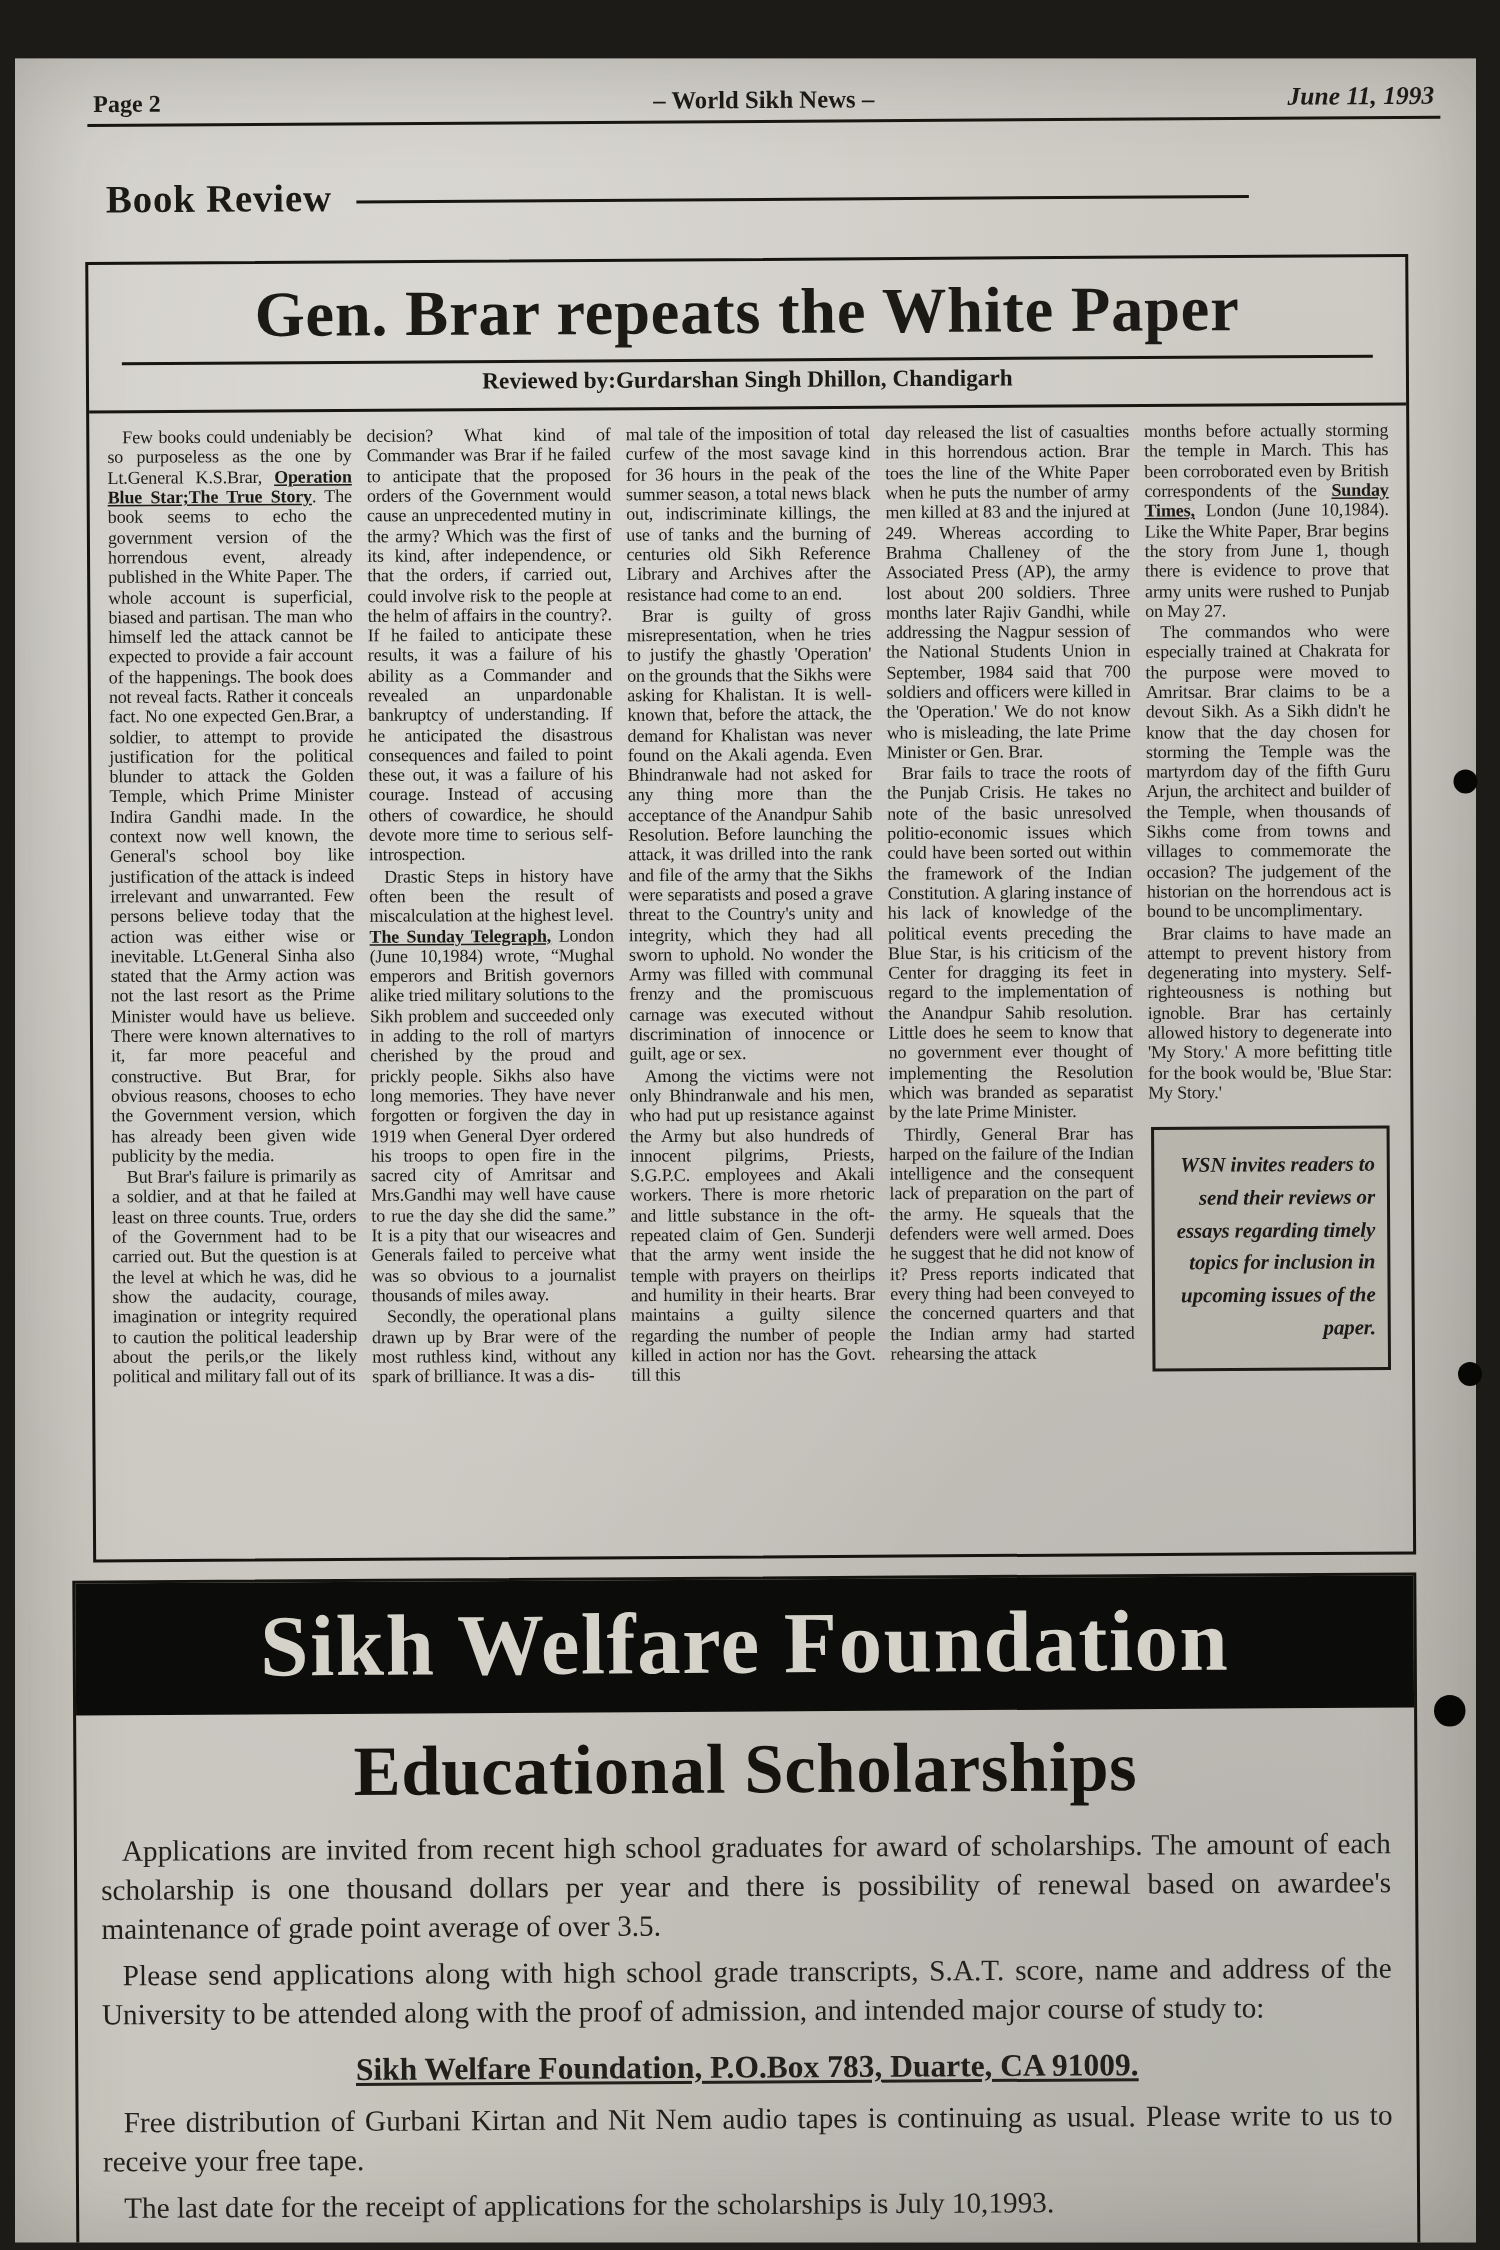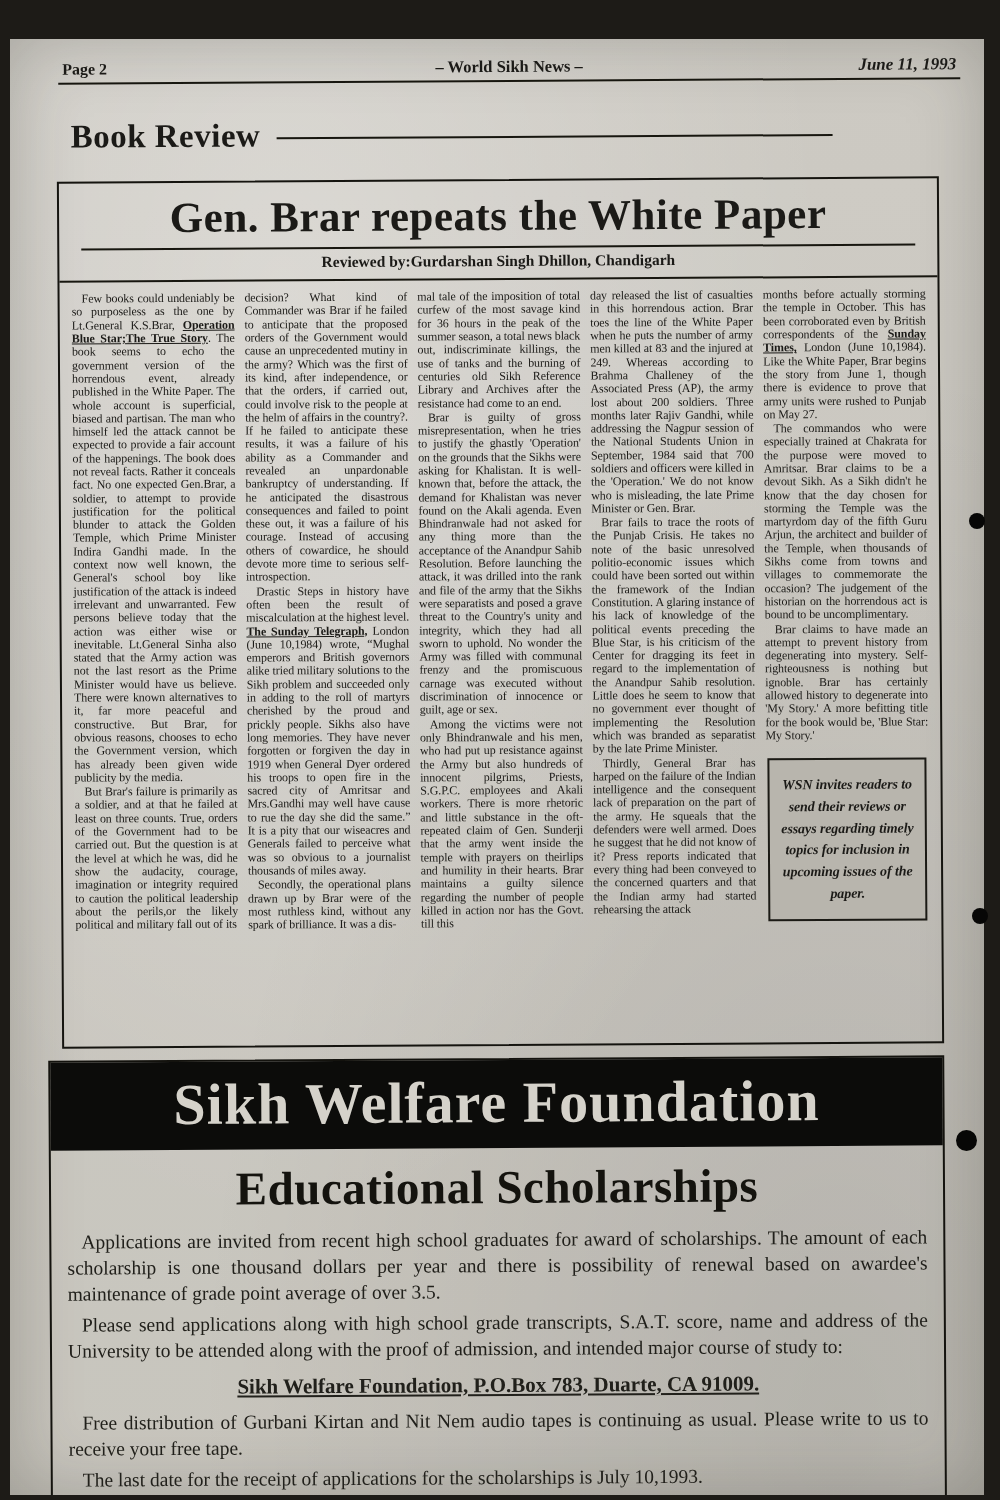--- a/index.html
+++ b/index.html
@@ -28,40 +28,40 @@
     color: #1b1a17;
   }
   
   .masthead-row { display:flex; align-items: baseline; font-weight: bold; font-size: 16px; padding: 4px 6px 0 8px;}
   .mh-left { width: 200px; }
   .mh-center { flex:1; text-align:center; font-size: 16.5px; }
   .mh-right { width: 200px; text-align: right; font-style: italic; font-size: 17px; }
   .header-rule { border-bottom: 2.5px solid #17160f; margin: 3px 2px 0 4px; }
   
   .section-row { display:flex; align-items:center; margin: 34px 130px 0 16px; }
-  .section-title { font-size: 33px; font-weight: bold; letter-spacing: 0.5px; white-space: nowrap; }
+  .section-title { font-size: 26px; font-weight: bold; letter-spacing: 0.5px; white-space: nowrap; }
   .section-rule { flex: 1; border-top: 2.5px solid #17160f; margin-left: 16px; margin-top: 4px; }
   
   .article-box { margin: 26px 24px 0 2px; border: 2px solid #15140f; background: rgba(255,255,255,0.04); }
   .article-title { font-size: 43px; font-weight: bold; text-align: center; padding: 12px 10px 2px; letter-spacing: 0.5px; line-height: 1.05; }
   .title-rule { border-top: 2px solid #17160f; margin: 6px 22px 0; }
   .article-byline { font-size: 15.5px; font-weight: bold; text-align: center; padding: 4px 0 8px; border-bottom: 2px solid #17160f; }
   .cols { display: flex; gap: 10px; padding: 10px 12px 0; height: 764px; overflow: hidden; text-align: justify; }
   .col { flex: 1 1 0; font-size: 12px; line-height: 13.3px; letter-spacing: -0.1px; }
   .col p { margin: 0 0 1px; text-indent: 10px; }
   .col p.cont { text-indent: 0; }
   .bu { font-weight: bold; text-decoration: underline; }
   
   .wsn-box {
     border: 2px solid #1b1a15; background: #b8b5ad;
     margin: 16px 2px 0 2px; padding: 14px 8px;
     text-align: center; font-weight: bold; font-style: italic;
     font-size: 14px; line-height: 1.55;
   }
-  .wsn-box p { text-indent: 0 !important; }
+  .wsn-box p { text-indent: 0 !important; text-align: right; }
   
   .ad-box { margin: 12px 24px 0 -12px; border: 2.5px solid #14130e; background: rgba(255,255,255,0.05); }
   .ad-banner {
     background: #0c0c0a; color: #d5d2ca; text-align: center;
     font-weight: bold; font-size: 58px; line-height: 1.0;
     padding: 14px 4px 16px; letter-spacing: 1px;
   }
   .ad-subtitle { text-align: center; font-weight: bold; font-size: 47px; padding: 12px 0 4px; letter-spacing: 0.5px; color: #14130e; }
   .ad-body { padding: 4px 16px 14px; font-size: 19.5px; line-height: 1.33; color: #21201b; }
   .ad-p { text-align: justify; text-indent: 14px; margin: 5px 0; }
@@ -114,21 +114,21 @@
           <p>Among the victims were not only Bhindranwale and his men, who had put up resistance against the Army but also hundreds of innocent pilgrims, Priests, S.G.P.C. employees and Akali workers. There is more rhetoric and little substance in the oft-repeated claim of Gen. Sunderji that the army went inside the temple with prayers on theirlips and humility in their hearts. Brar maintains a guilty silence regarding the number of people killed in action nor has the Govt. till this</p>
         </div>
 
         <div class="col">
           <p class="cont">day released the list of casualties in this horrendous action. Brar toes the line of the White Paper when he puts the number of army men killed at 83 and the injured at 249. Whereas according to Brahma Challeney of the Associated Press (AP), the army lost about 200 soldiers. Three months later Rajiv Gandhi, while addressing the Nagpur session of the National Students Union in September, 1984 said that 700 soldiers and officers were killed in the 'Operation.' We do not know who is misleading, the late Prime Minister or Gen. Brar.</p>
           <p>Brar fails to trace the roots of the Punjab Crisis. He takes no note of the basic unresolved politio-economic issues which could have been sorted out within the framework of the Indian Constitution. A glaring instance of his lack of knowledge of the political events preceding the Blue Star, is his criticism of the Center for dragging its feet in regard to the implementation of the Anandpur Sahib resolution. Little does he seem to know that no government ever thought of implementing the Resolution which was branded as separatist by the late Prime Minister.</p>
           <p>Thirdly, General Brar has harped on the failure of the Indian intelligence and the consequent lack of preparation on the part of the army. He squeals that the defenders were well armed. Does he suggest that he did not know of it? Press reports indicated that every thing had been conveyed to the concerned quarters and that the Indian army had started rehearsing the attack</p>
         </div>
 
         <div class="col">
-          <p class="cont"><span>months before actually storming the temple in October. This has been corroborated even by British correspondents of the </span><span class="bu">Sunday Times,</span><span> London (June 10,1984). Like the White Paper, Brar begins the story from June 1, though there is evidence to prove that army units were rushed to Punjab on May 27.</span></p>
+          <p class="cont"><span>months before actually storming the temple in March. This has been corroborated even by British correspondents of the </span><span class="bu">Sunday Times,</span><span> London (June 10,1984). Like the White Paper, Brar begins the story from June 1, though there is evidence to prove that army units were rushed to Punjab on May 27.</span></p>
           <p>The commandos who were especially trained at Chakrata for the purpose were moved to Amritsar. Brar claims to be a devout Sikh. As a Sikh didn't he know that the day chosen for storming the Temple was the martyrdom day of the fifth Guru Arjun, the architect and builder of the Temple, when thousands of Sikhs come from towns and villages to commemorate the occasion? The judgement of the historian on the horrendous act is bound to be uncomplimentary.</p>
           <p>Brar claims to have made an attempt to prevent history from degenerating into mystery. Self-righteousness is nothing but ignoble. Brar has certainly allowed history to degenerate into 'My Story.' A more befitting title for the book would be, 'Blue Star: My Story.'</p>
           <div class="wsn-box">
             <p>WSN invites readers to send their  reviews or essays regarding timely  topics for inclusion in upcoming issues of the paper.</p>
           </div>
         </div>
 
       </div>
     </div>
 

